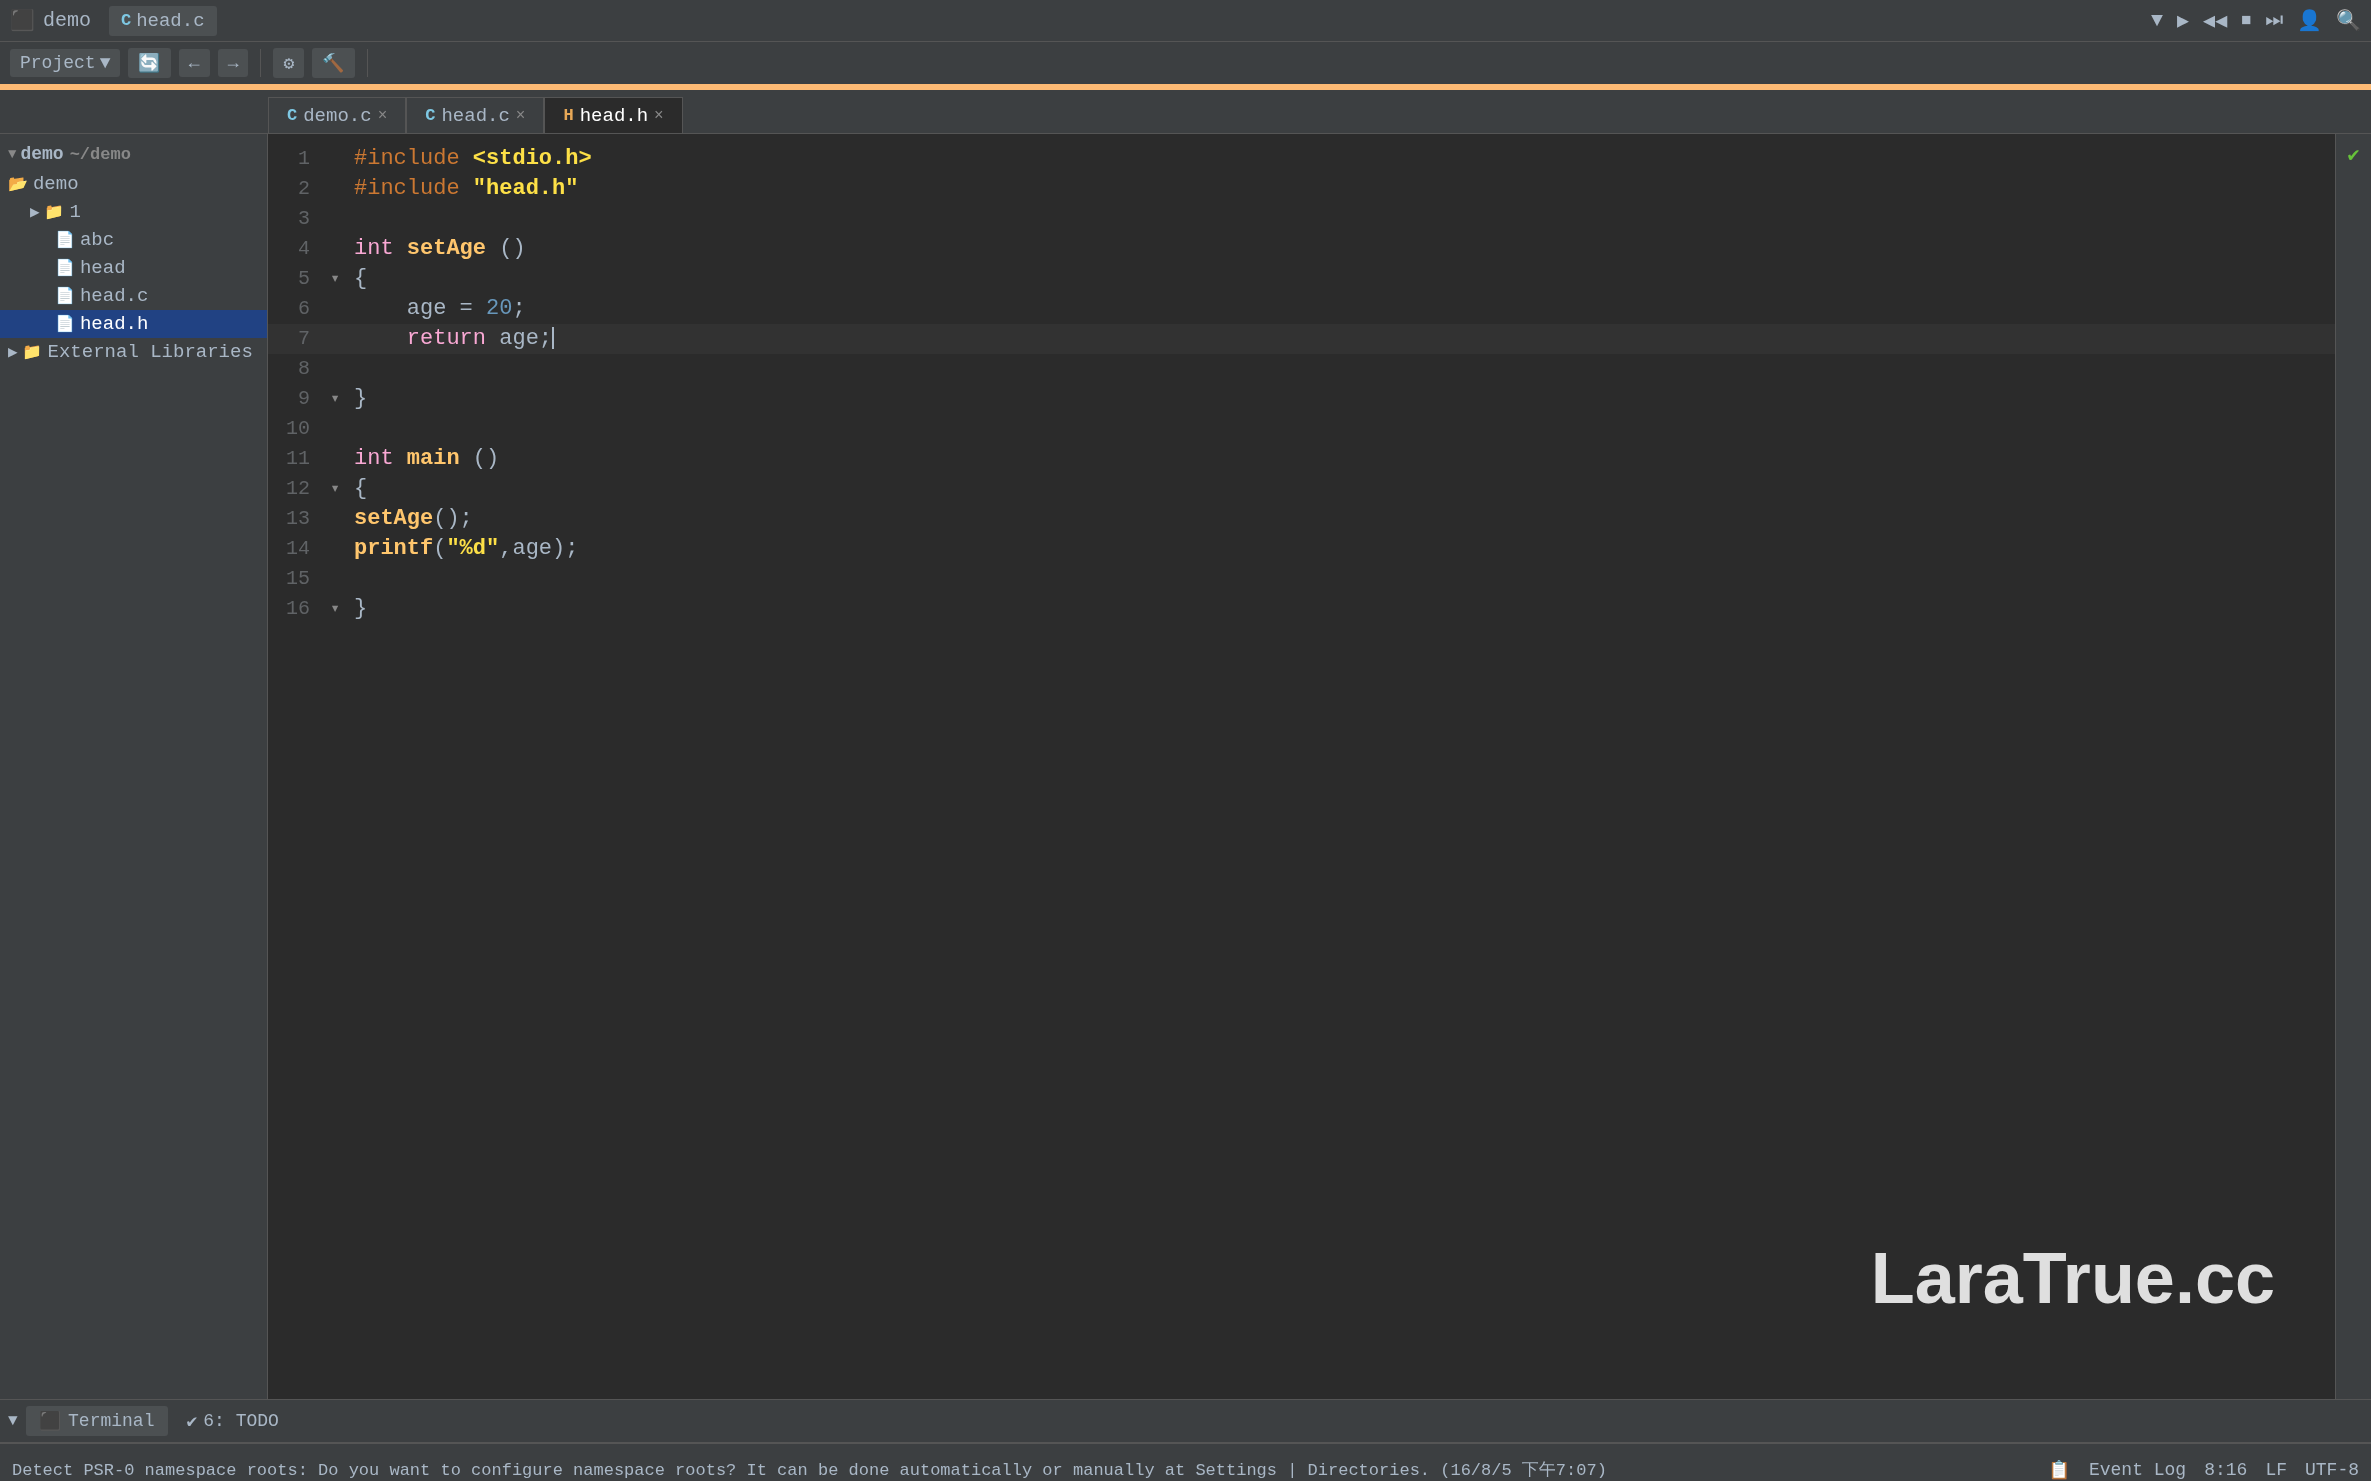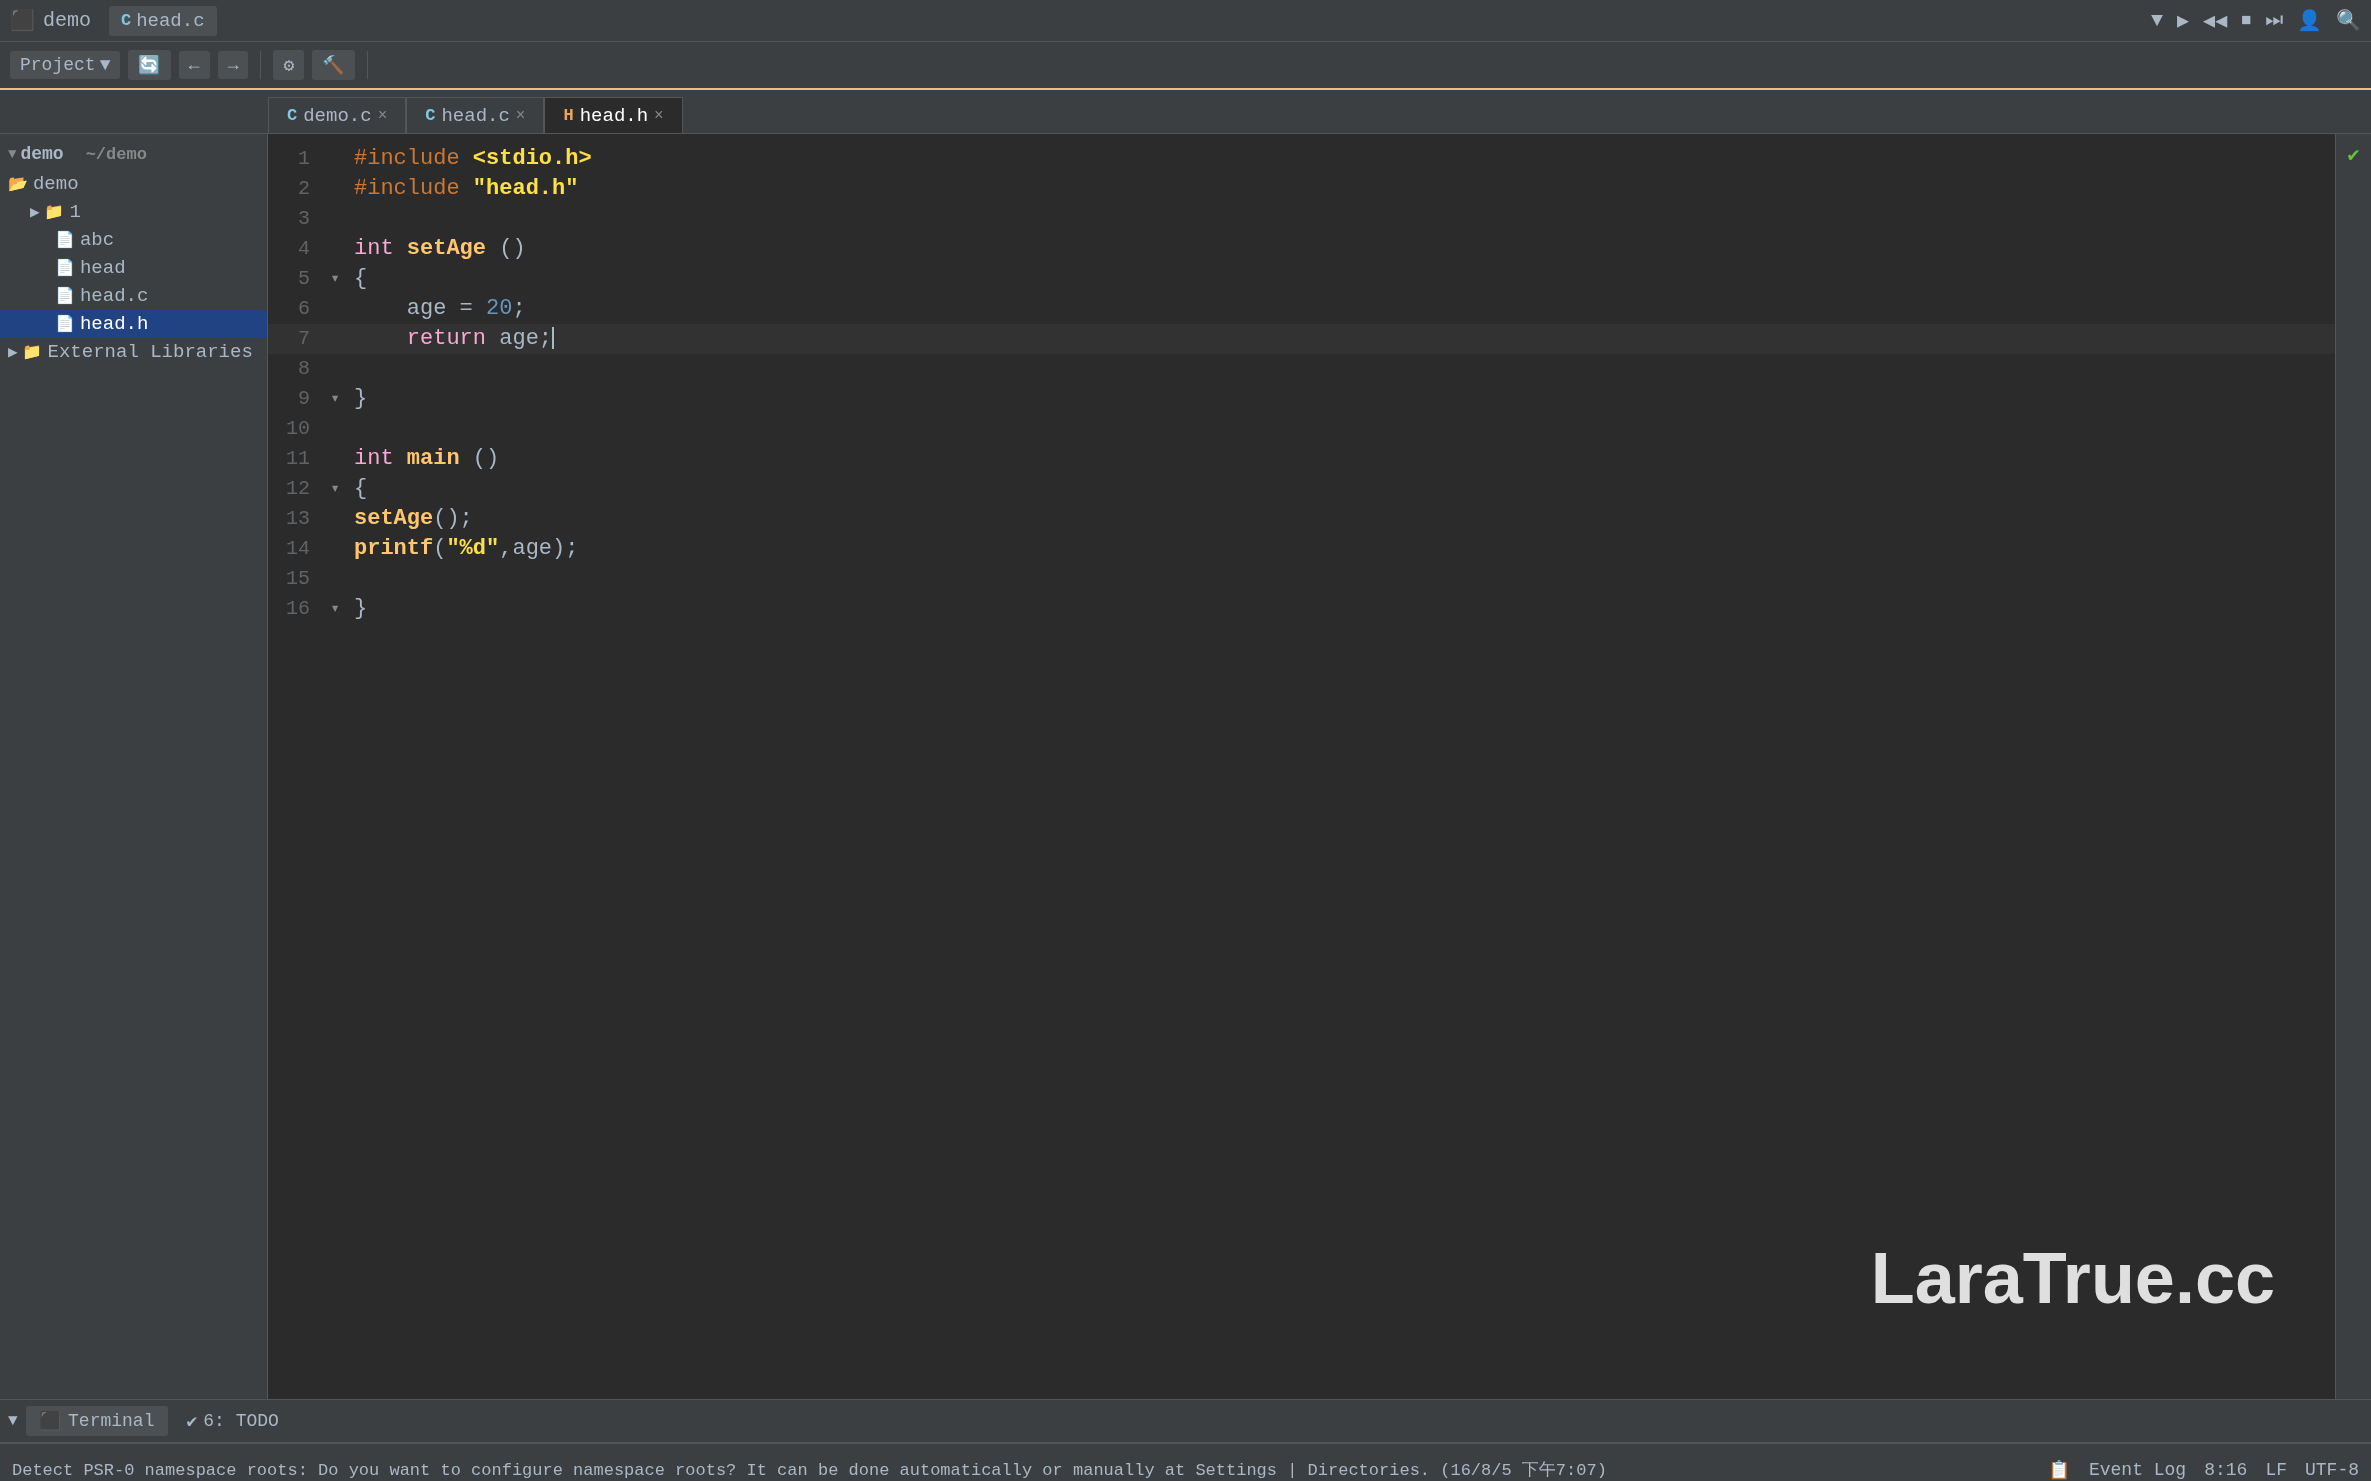--- a/index.html
+++ b/index.html
@@ -51,21 +51,21 @@
       cursor: pointer;
     }
 
     
     #toolbar {
       display: flex;
       align-items: center;
       background: #3c3f41;
       height: 48px;
       padding: 0 10px;
-      border-bottom: 2px solid #fdba74;
+      border-bottom: 6px solid #fdba74;
       gap: 8px;
     }
     .toolbar-btn {
       display: flex;
       align-items: center;
       gap: 4px;
       padding: 4px 10px;
       background: #4c5052;
       border-radius: 3px;
       font-size: 18px;
@@ -339,21 +339,21 @@
     <span class="close-btn">×</span>
   </div>
 </div>
 
 <div id="main" style="position:relative;">
 
   <div id="sidebar">
     <div id="sidebar-header">
       <span class="sidebar-arrow">▼</span>
       <span>demo</span>
-      <span style="color:#888;font-size:17px;margin-left:22px;">~/demo</span>
+      <span style="color:#888;font-size:17px;margin-left:6px;">~/demo</span>
     </div>
 
     <div class="tree-item">
       <span style="display:inline-block;width:0px;" class="indent"></span>
       <span class="tree-icon folder-icon">📂</span>
       <span>demo</span>
     </div>
     <div class="tree-item">
       <span style="display:inline-block;width:22px;" class="indent"></span>
       <span class="tree-icon">▶</span>

